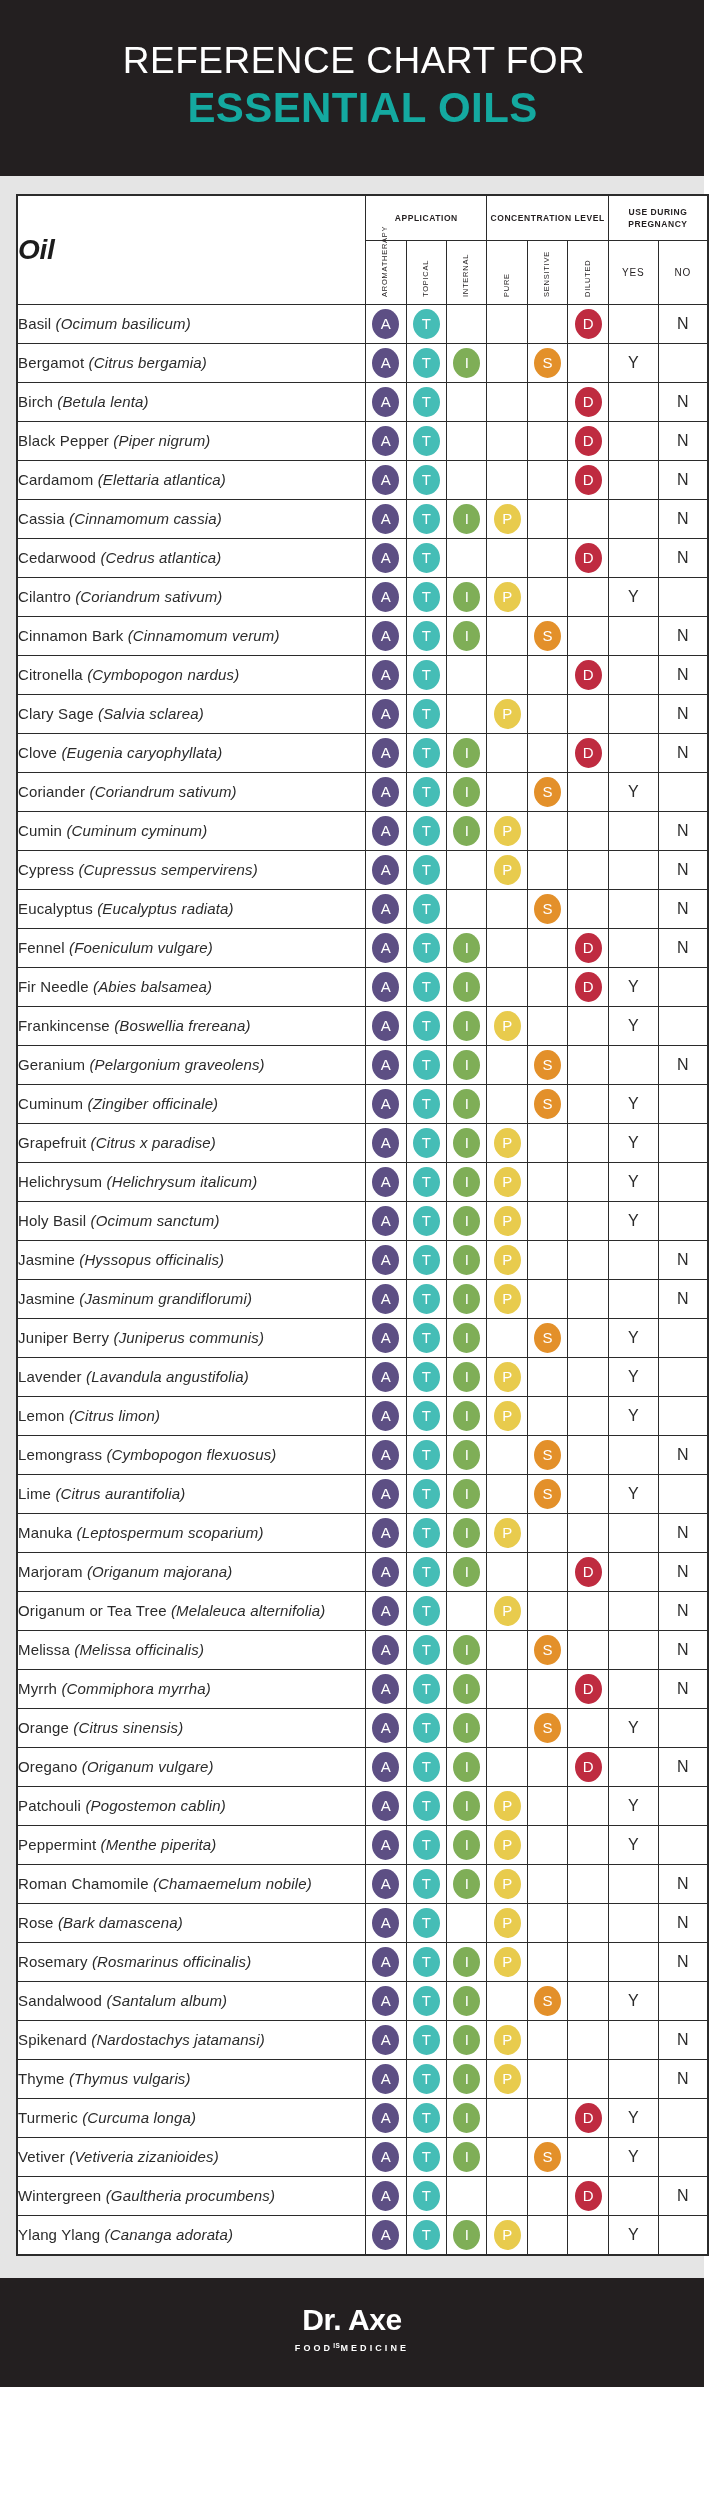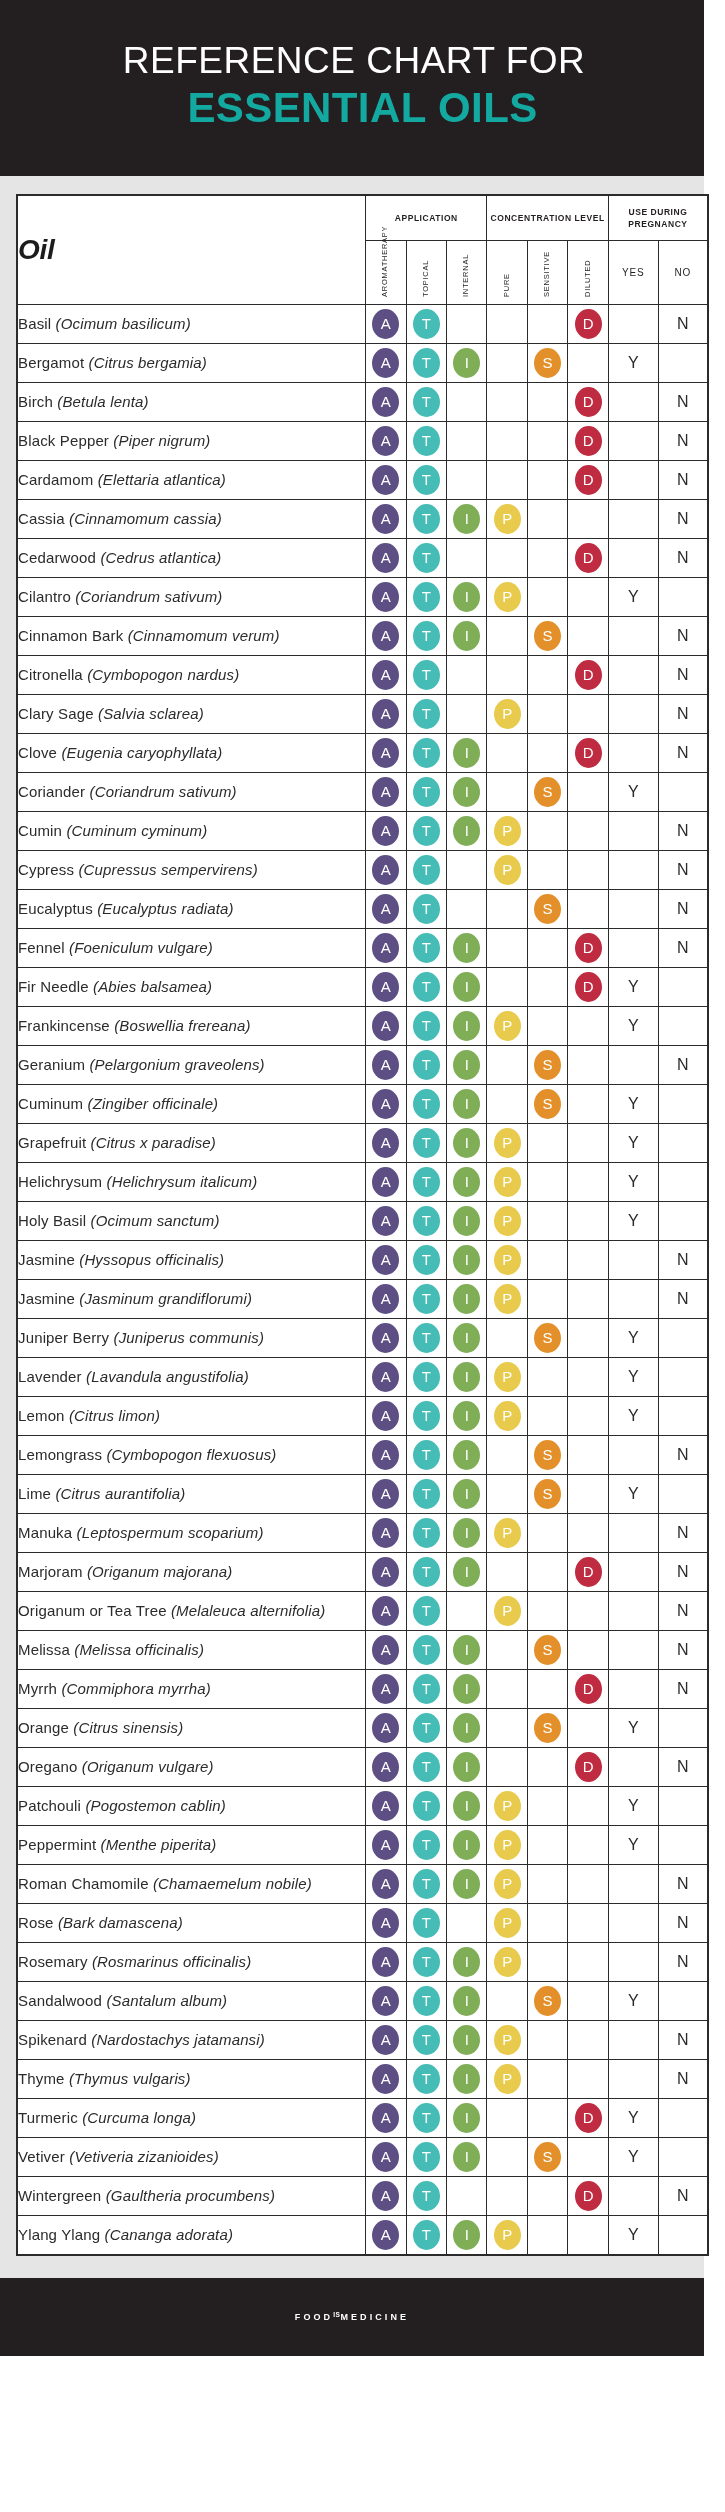--- a/index.html
+++ b/index.html
@@ -771,18 +771,19 @@
             <td class="cell"></td>
             <td class="cell"></td>
             <td class="cell"><span class="yn">Y</span></td>
             <td class="cell"></td>
           </tr>
         </tbody>
     </table>
   </div>
 
   <div class="footer">
+    <div class="brand">Dr. Axe</div>
     <div class="tag">
       <span>FOOD</span><span class="is">IS</span><span>MEDICINE</span>
     </div>
   </div>
 
 </div>
 
 </body></html>

